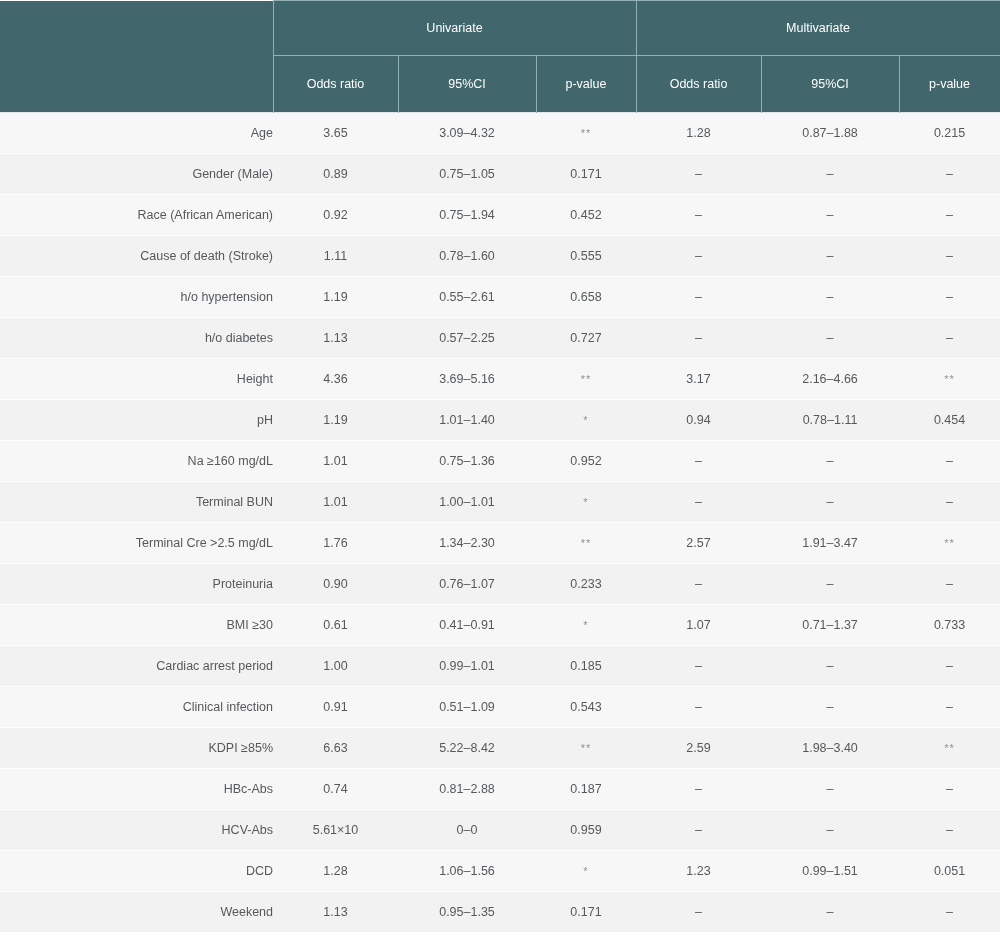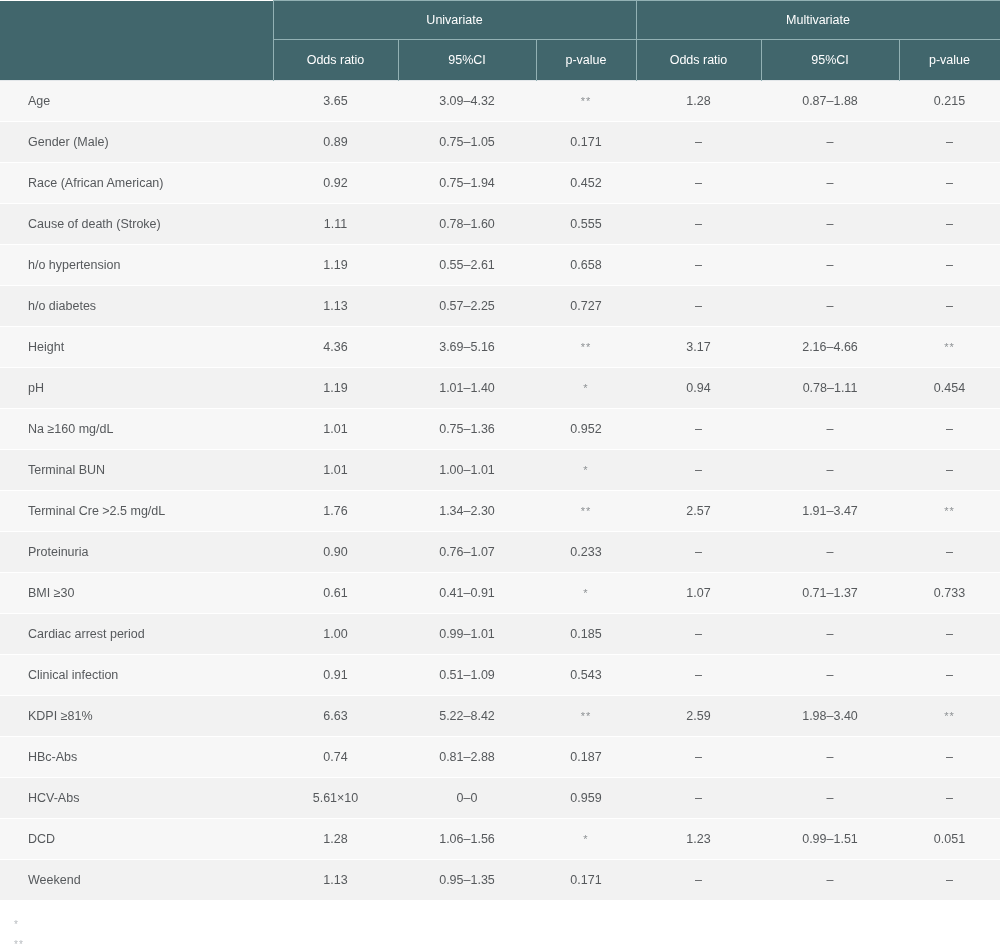--- a/index.html
+++ b/index.html
@@ -25,21 +25,21 @@
     table-layout: fixed;
   }
 
   
   thead th {
     background: #41666c;
     color: #ffffff;
     font-weight: normal;
     font-size: 12.5px;
     text-align: center;
-    padding: 0;
+    padding: 8px;
     vertical-align: middle;
     border: 1px solid #92b1b4;
   }
   th.corner {
     background: #41666c;
     border: none;
     border-right: 1px solid #92b1b4;
   }
   th.grouphead {
     height: 38px;
@@ -63,21 +63,21 @@
     border-bottom: 1px solid #ffffff;
     padding: 0;
     vertical-align: middle;
     background: #f4f4f4;
   }
   tbody tr:nth-child(odd) td { background: #f7f7f7; }
   tbody tr:nth-child(even) td { background: #f2f2f2; }
   tbody tr:first-child td { border-top: 1px solid #e3e7ea; }
 
   td.rowlabel {
-    text-align: left;
+    text-align: right;
     padding-left: 28px;
   }
   td.num {
     text-align: center;
   }
   td.sig {
     text-align: center;
     font-size: 11px;
     color: #8d9194;
     letter-spacing: 1px;
@@ -266,21 +266,21 @@
         <tr>
           <td class="rowlabel">Clinical infection</td>
           <td class="num">0.91</td>
           <td class="num">0.51–1.09</td>
           <td class="num">0.543</td>
           <td class="num">–</td>
           <td class="num">–</td>
           <td class="num">–</td>
         </tr>
         <tr>
-          <td class="rowlabel">KDPI ≥81%</td>
+          <td class="rowlabel">KDPI ≥85%</td>
           <td class="num">6.63</td>
           <td class="num">5.22–8.42</td>
           <td class="sig">**</td>
           <td class="num">2.59</td>
           <td class="num">1.98–3.40</td>
           <td class="sig">**</td>
         </tr>
         <tr>
           <td class="rowlabel">HBc-Abs</td>
           <td class="num">0.74</td>

